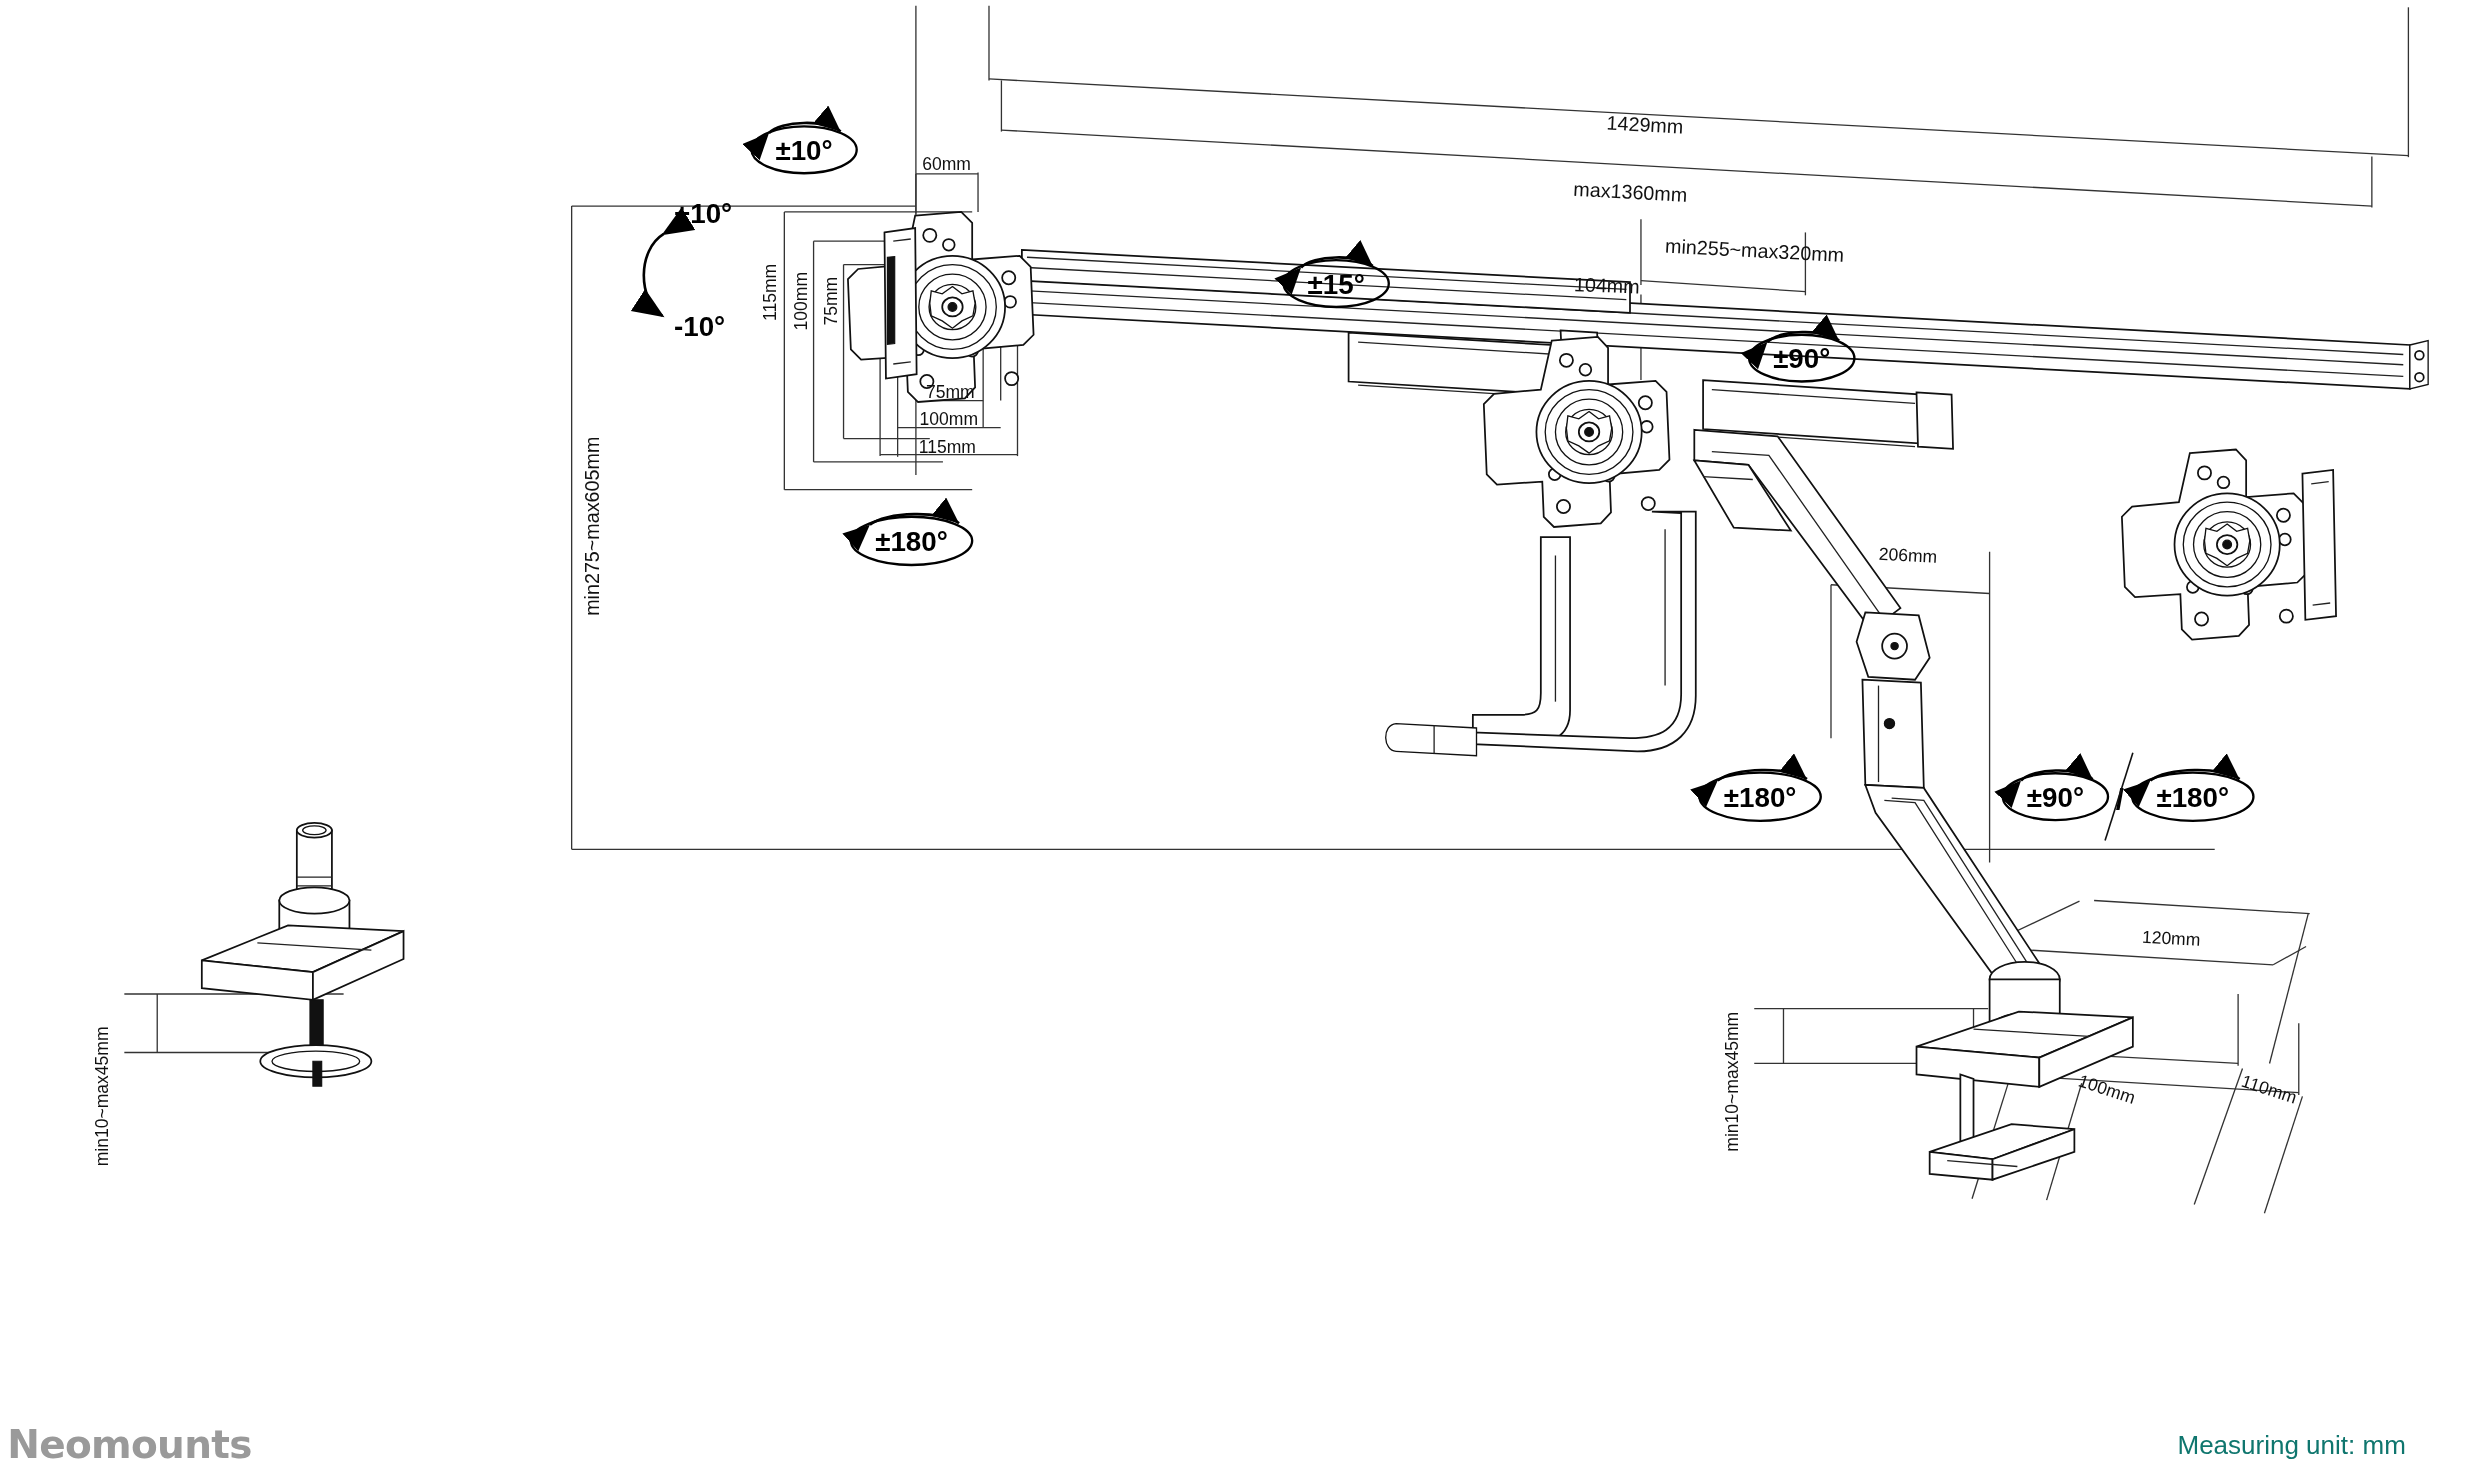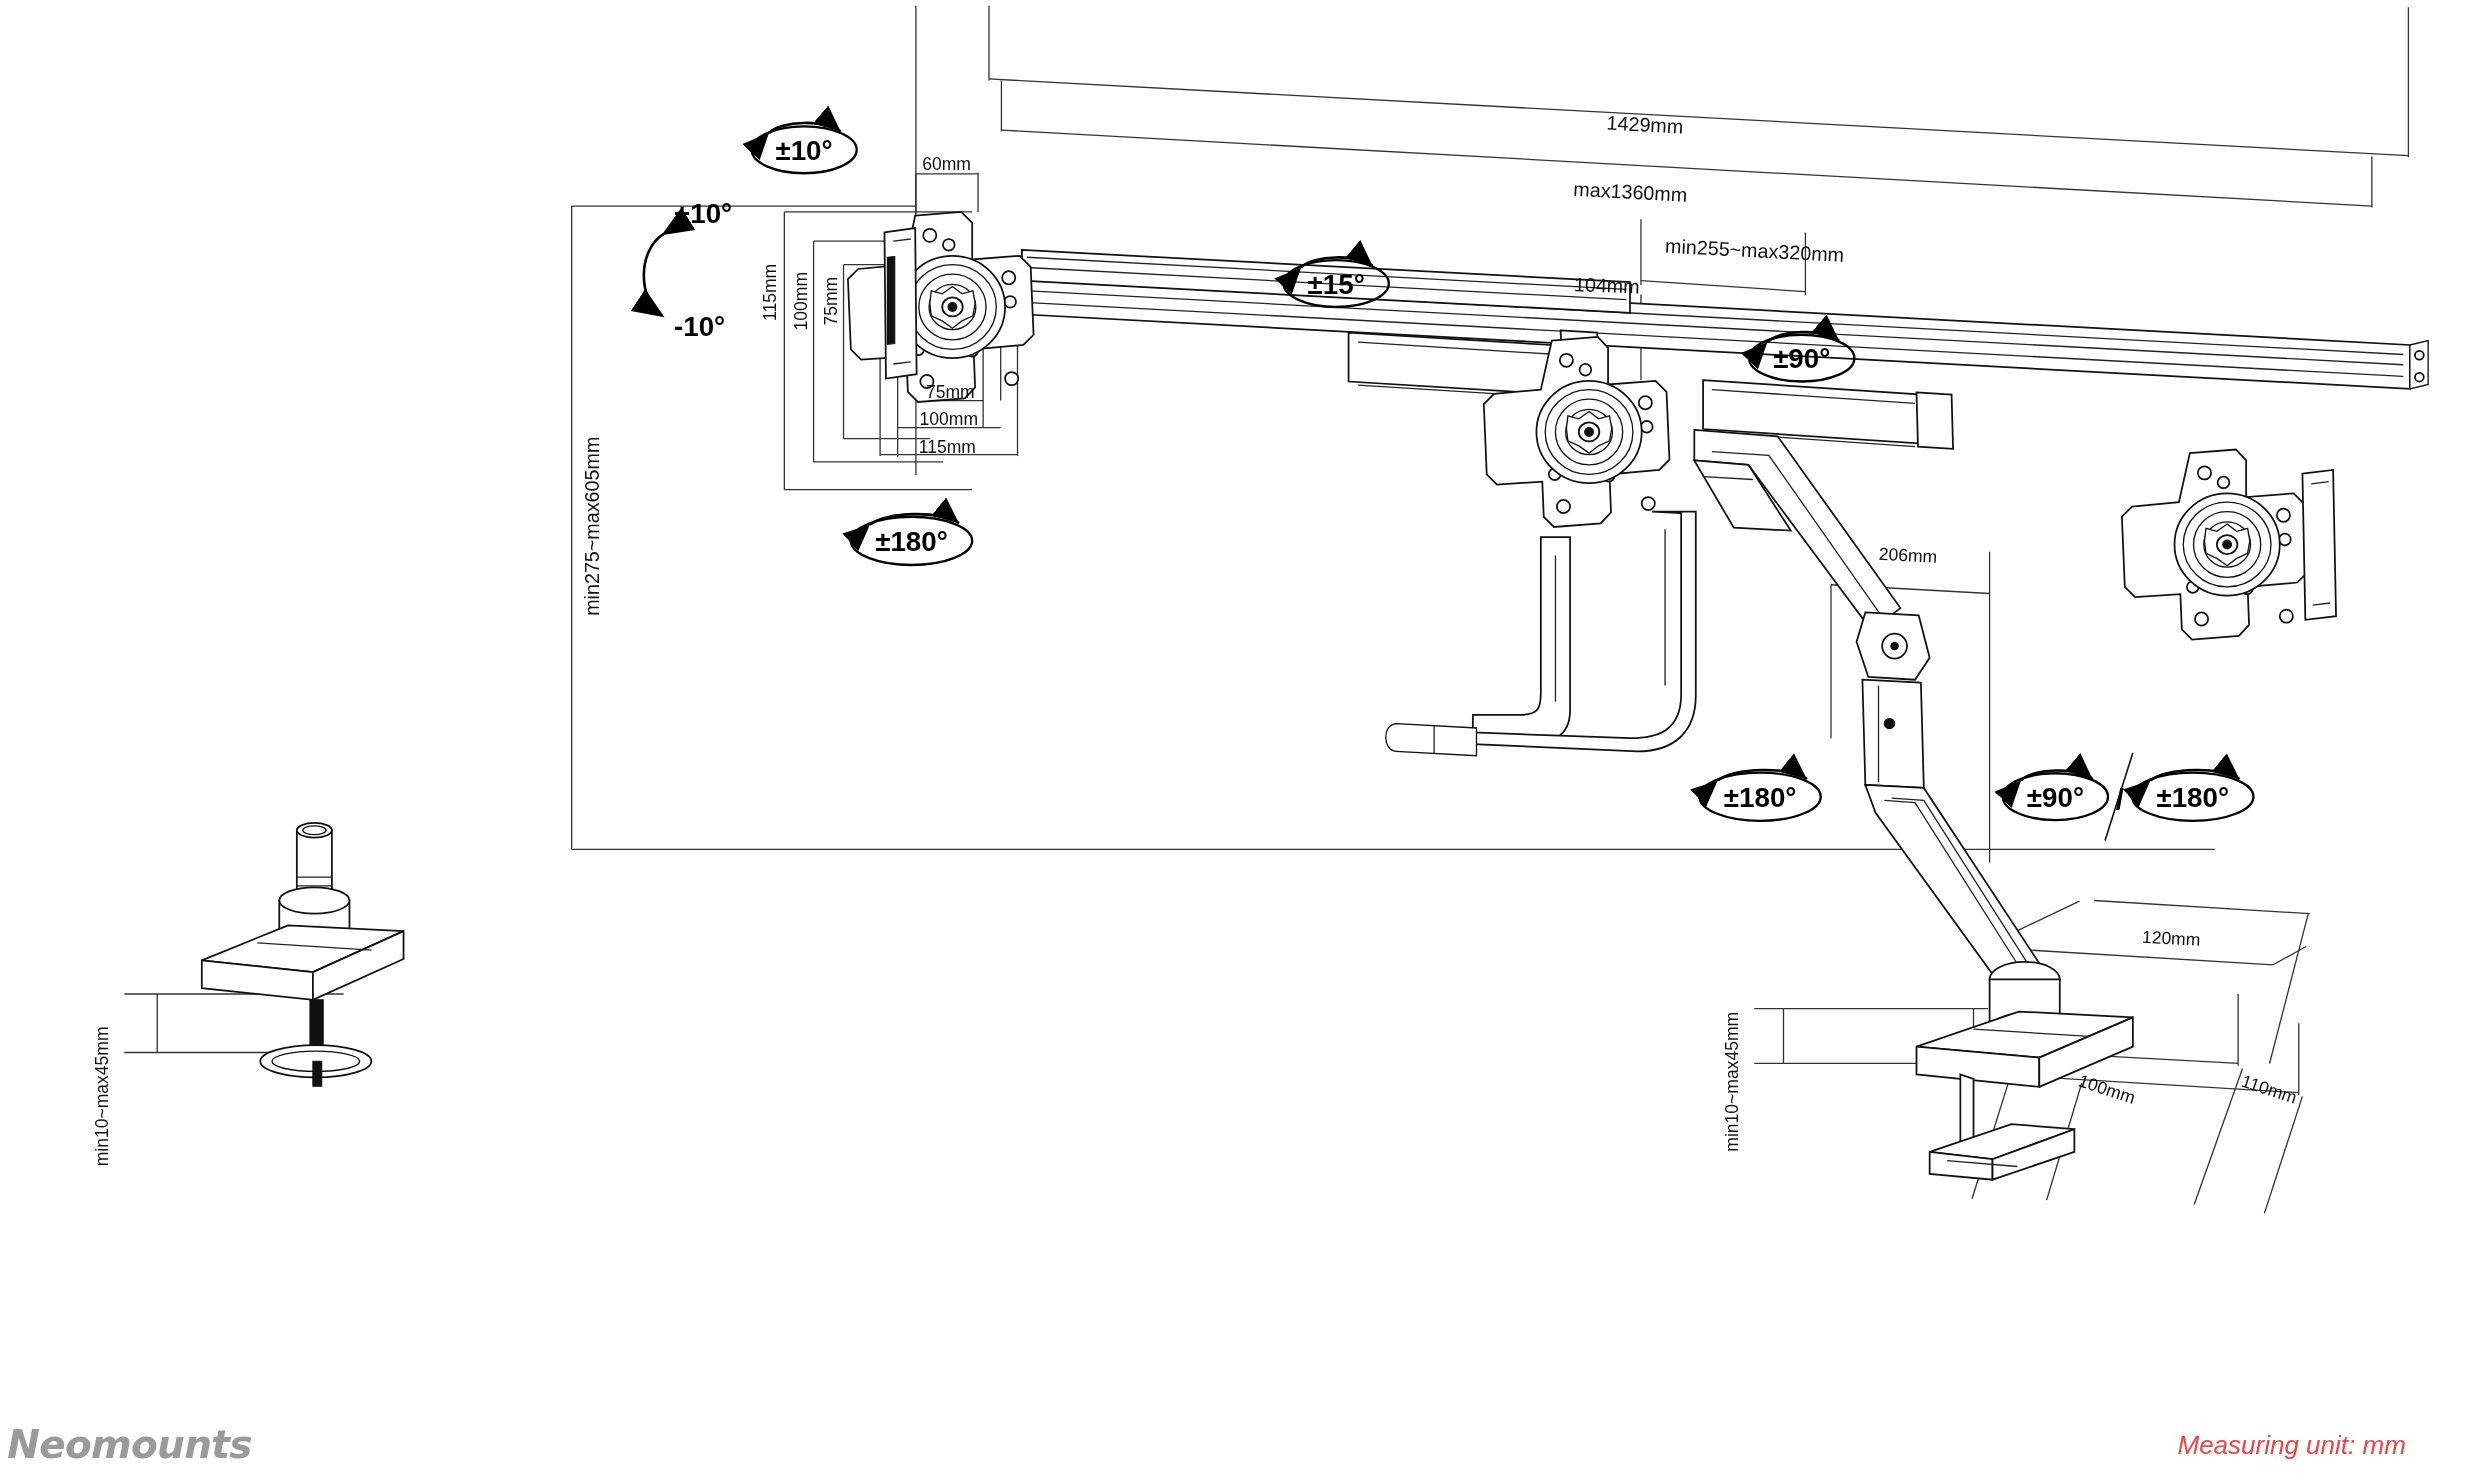--- a/index.html
+++ b/index.html
@@ -26,38 +26,37 @@
     top: 0;
     width: 2475px;
     height: 1483px;
   }
   .brandbar {
     position: absolute;
     left: 0;
     bottom: 0;
     width: 2416px;
     height: 80px;
-    font-style: italic;
   }
   .brand-logo {
     position: absolute;
     left: 7.3px;
     bottom: 16px;
     font-size: 39px;
     font-weight: bold;
     color: #9a9a9a;
     letter-spacing: -0.7px;
     font-family: "DejaVu Sans", sans-serif;
   }
   .unit-note {
     position: absolute;
     right: 10.2px;
     bottom: 22px;
     font-size: 26px;
-    color: #ef4444;
+    color: #0f766e;
     font-family: "Liberation Sans", sans-serif;
   }
   svg text {
     font-family: "Liberation Sans", sans-serif;
     fill: #111111;
   }
   .dimtext { font-size: 27px; }
   .dimtext-sm { font-size: 24px; }
   .angtext { font-size: 38px; font-weight: bold; fill:#000; }
   .angtext-lg { font-size: 40px; font-weight: bold; fill:#000; }

